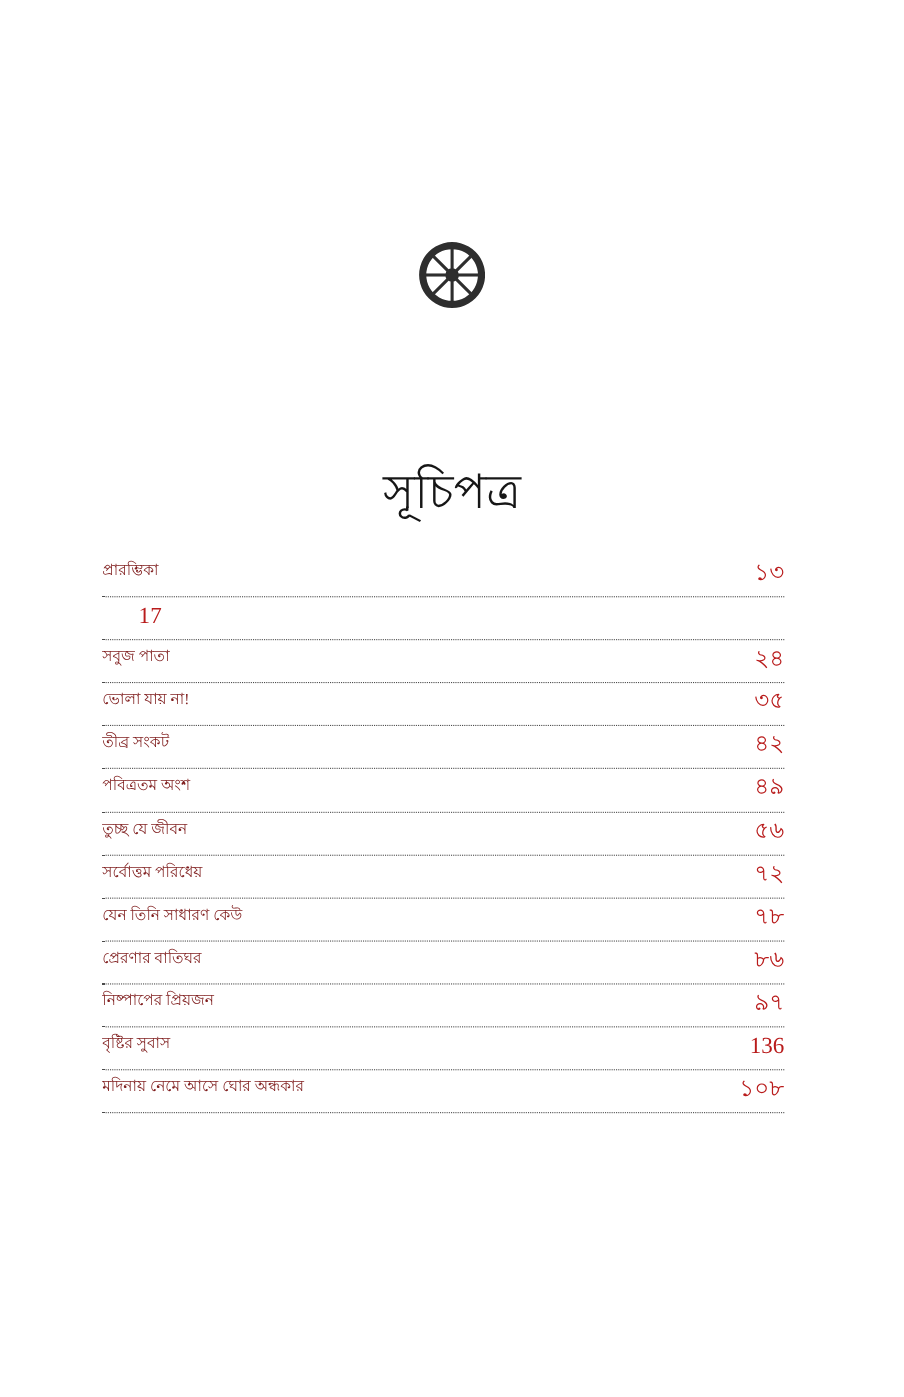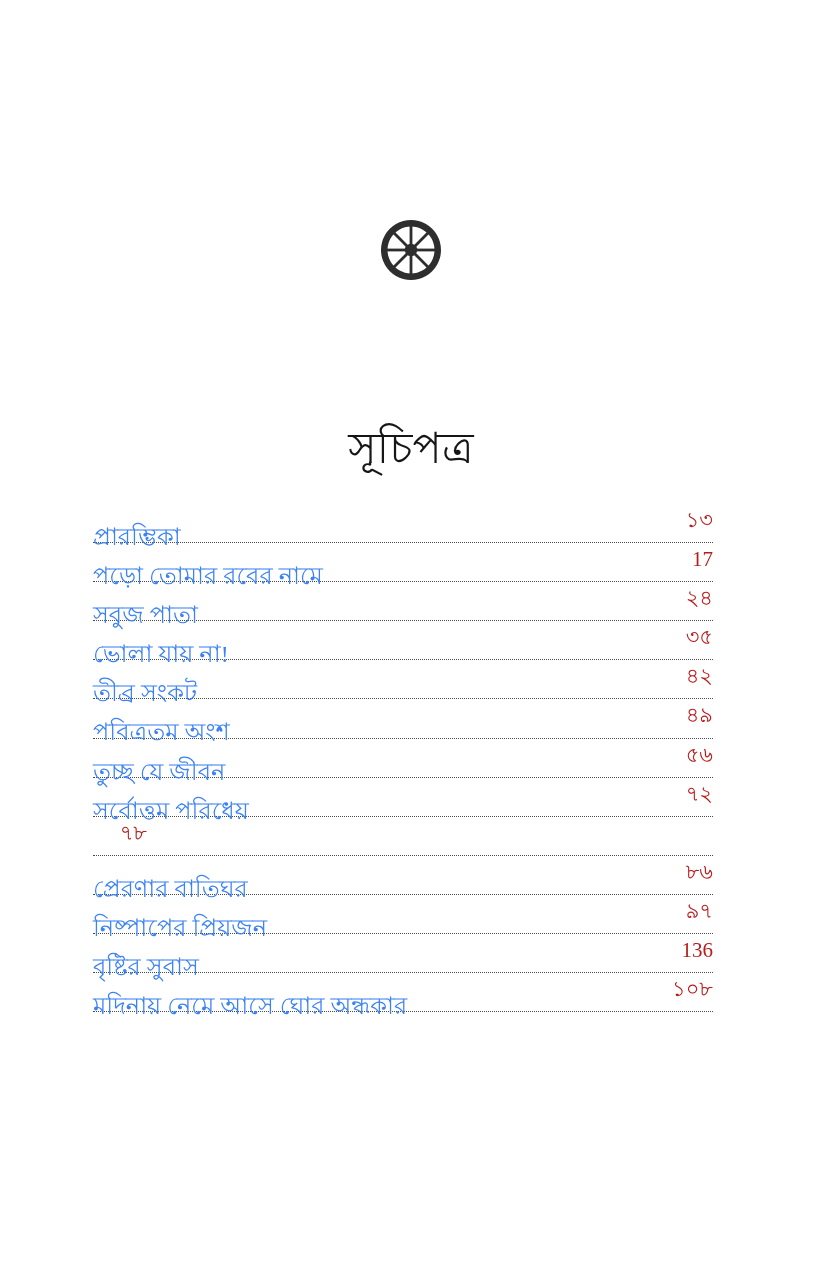--- a/index.html
+++ b/index.html
@@ -64,26 +64,25 @@
     align-items: flex-start;
     justify-content: space-between;
     border-bottom: 1px dotted #4a4a4a;
     box-sizing: border-box;
   }
   .toc-row:last-child {
     border-bottom: 1px dotted #4a4a4a;
   }
 
   .toc-entry-title {
-    font-size: 24px;
+    font-size: 14px;
     line-height: 30px;
-    color: #3b82f6;
+    color: #7f1d1d;
     white-space: nowrap;
     padding-top: 1px;
-    margin-top: 17px;
   }
 
   .toc-entry-page {
     font-size: 21px;
     line-height: 30px;
     color: #b91c1c;
     white-space: nowrap;
     text-align: right;
     padding-top: 1px;
     min-width: 54px;
@@ -117,21 +116,20 @@
   </div>
 
   <div class="toc-title">সূচিপত্র</div>
 
   <div class="toc-list" id="toc-list">
       <div class="toc-row">
         <span class="toc-entry-title">প্রারম্ভিকা</span>
         <span class="toc-entry-page">১৩</span>
       </div>
       <div class="toc-row">
-        <span class="toc-entry-title">পড়ো তোমার রবের নামে</span>
         <span class="toc-entry-page">17</span>
       </div>
       <div class="toc-row">
         <span class="toc-entry-title">সবুজ পাতা</span>
         <span class="toc-entry-page">২৪</span>
       </div>
       <div class="toc-row">
         <span class="toc-entry-title">ভোলা যায় না!</span>
         <span class="toc-entry-page">৩৫</span>
       </div>
@@ -145,20 +143,21 @@
       </div>
       <div class="toc-row">
         <span class="toc-entry-title">তুচ্ছ যে জীবন</span>
         <span class="toc-entry-page">৫৬</span>
       </div>
       <div class="toc-row">
         <span class="toc-entry-title">সর্বোত্তম পরিধেয়</span>
         <span class="toc-entry-page">৭২</span>
       </div>
       <div class="toc-row">
+        <span class="toc-entry-title">যেন তিনি সাধারণ কেউ</span>
         <span class="toc-entry-page">৭৮</span>
       </div>
       <div class="toc-row">
         <span class="toc-entry-title">প্রেরণার বাতিঘর</span>
         <span class="toc-entry-page">৮৬</span>
       </div>
       <div class="toc-row">
         <span class="toc-entry-title">নিষ্পাপের প্রিয়জন</span>
         <span class="toc-entry-page">৯৭</span>
       </div>

